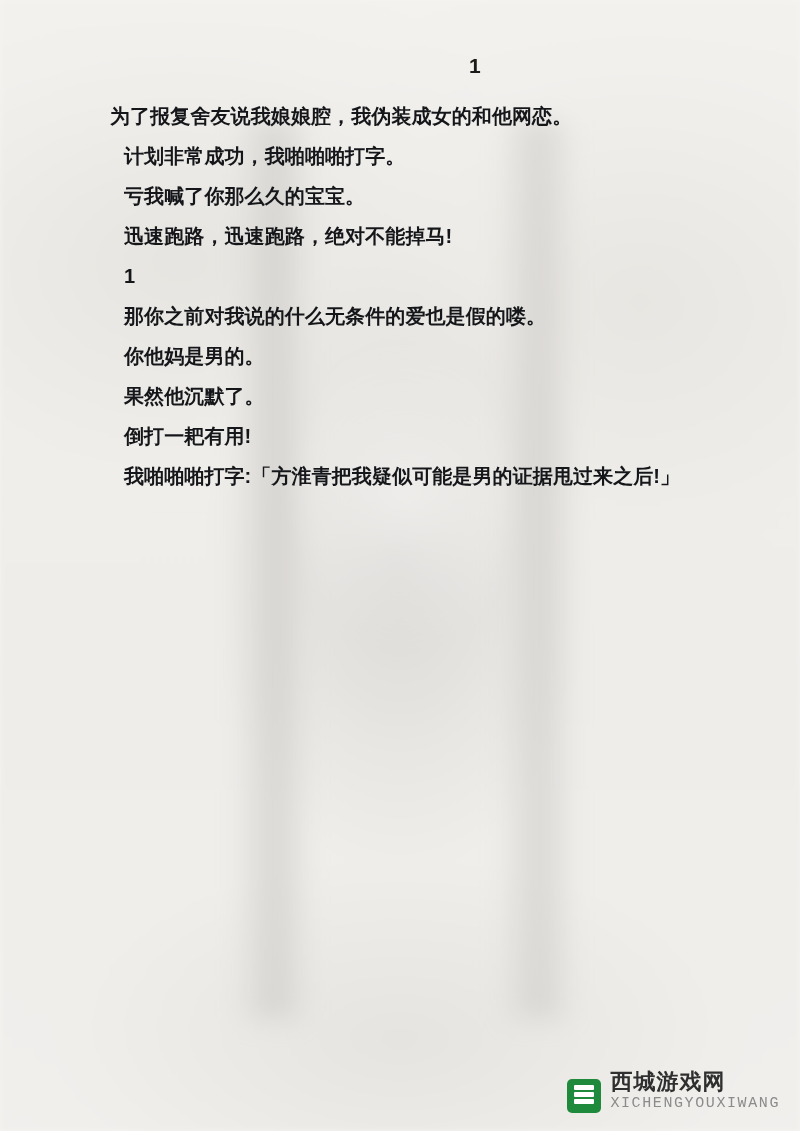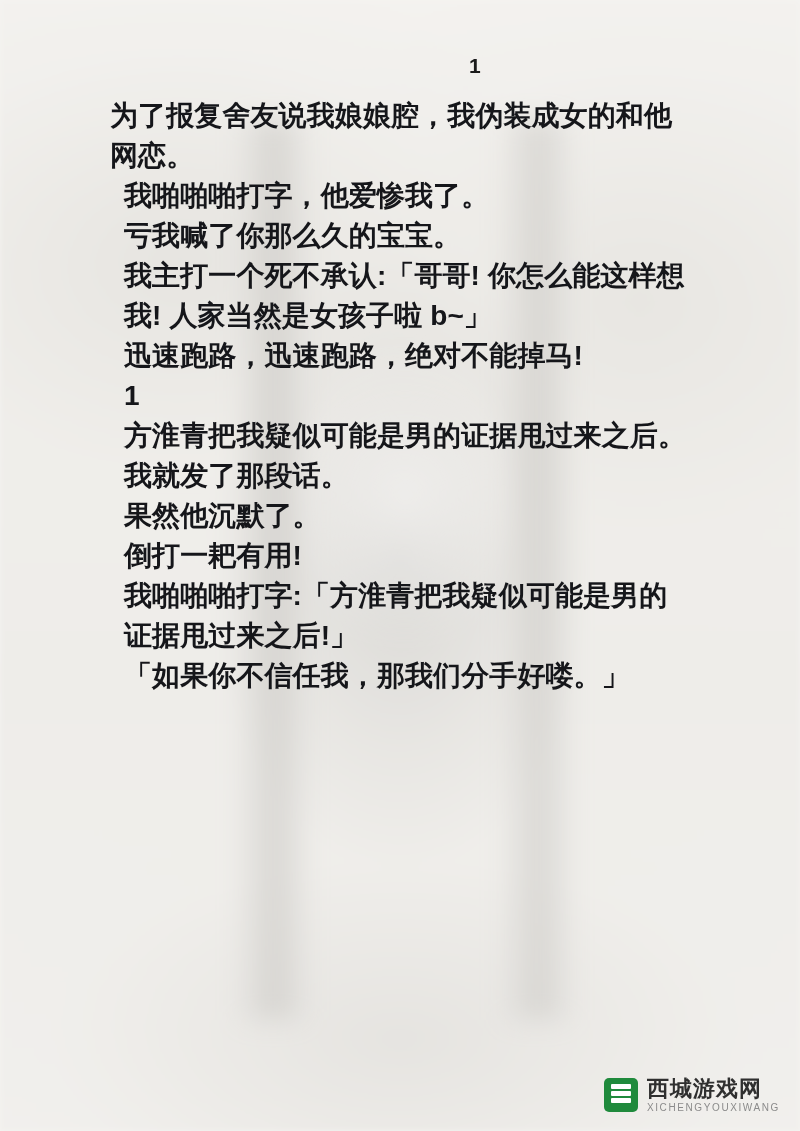--- a/index.html
+++ b/index.html
@@ -73,21 +73,21 @@
     color: #1b1b1b;
     font-weight: 600;
     letter-spacing: 0.5px;
   }
 
   .body-text {
     position: absolute;
     left: 110px;
     top: 96px;
     width: 585px;
-    font-size: 28px;
+    font-size: 20px;
     line-height: 40px;
     color: #15161a;
     font-weight: 700;
     letter-spacing: 0.1px;
     font-family: "Liberation Sans", "DejaVu Sans", sans-serif;
   }
   .para {
     margin: 0;
     text-indent: 0;
     white-space: normal;
@@ -98,22 +98,23 @@
   }
   .para.section {
     padding-left: 14px;
   }
 
   .watermark {
     position: absolute;
     right: 20px;
     bottom: 18px;
     display: flex;
-    align-items: center;
+    align-items: flex-end;
     gap: 9px;
+    font-family: Liberation Mono, monospace;
   }
   .wm-logo {
     width: 34px;
     height: 34px;
     background: #1f8a3c;
     border-radius: 5px;
     position: relative;
     display: inline-block;
   }
   .wm-logo::before {
@@ -130,50 +131,48 @@
     flex-direction: column;
     line-height: 1.12;
   }
   .wm-title {
     font-size: 22px;
     font-weight: 700;
     color: #2f2f2f;
     letter-spacing: 1px;
   }
   .wm-sub {
-    font-size: 10px;
+    font-size: 15px;
     color: #8b8b8b;
     letter-spacing: 1.6px;
   }
 </style>
 </head>
 <body>
 
 <div class="page">
   <div class="bg-photo"></div>
   <div class="bg-pillar-left"></div>
   <div class="bg-pillar-right"></div>
   <div class="bg-glow"></div>
   <div class="bg-veil"></div>
 
   <div class="page-number">1</div>
 
   <div class="body-text">
     <p class="para">为了报复舍友说我娘娘腔，我伪装成女的和他网恋。</p>
-    <p class="para indent">我啪啪啪打字，他爱惨我了。</p>
+    <p class="para indent">计划非常成功，我啪啪啪打字。</p>
     <p class="para indent">亏我喊了你那么久的宝宝。</p>
-    <p class="para indent">我主打一个死不承认:「哥哥! 你怎么能这样想我! 人家当然是女孩子啦 b~」</p>
     <p class="para indent">迅速跑路，迅速跑路，绝对不能掉马!</p>
     <p class="para section">1</p>
-    <p class="para indent">方淮青把我疑似可能是男的证据甩过来之后。</p>
-    <p class="para indent">我就发了那段话。</p>
+    <p class="para indent">那你之前对我说的什么无条件的爱也是假的喽。</p>
+    <p class="para indent">你他妈是男的。</p>
     <p class="para indent">果然他沉默了。</p>
     <p class="para indent">倒打一耙有用!</p>
     <p class="para indent">我啪啪啪打字:「方淮青把我疑似可能是男的证据甩过来之后!」</p>
-    <p class="para indent">「如果你不信任我，那我们分手好喽。」</p>
   </div>
 
   <div class="watermark">
     <span class="wm-logo"></span>
     <span class="wm-text">
       <span class="wm-title">西城游戏网</span>
       <span class="wm-sub">XICHENGYOUXIWANG</span>
     </span>
   </div>
 </div>

